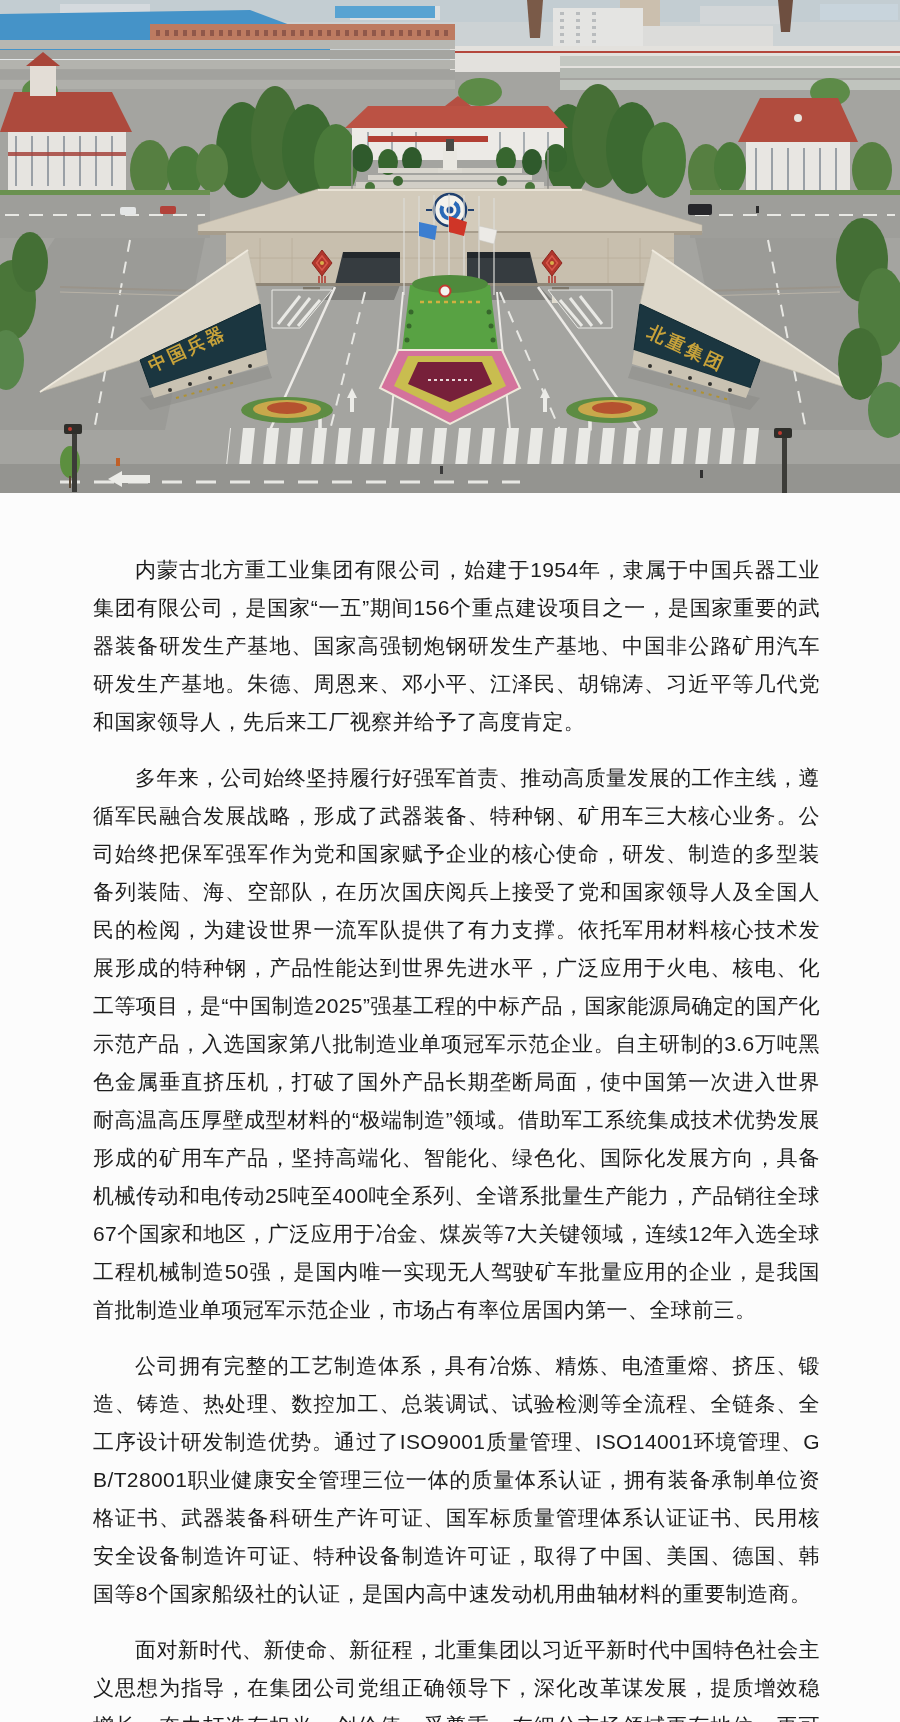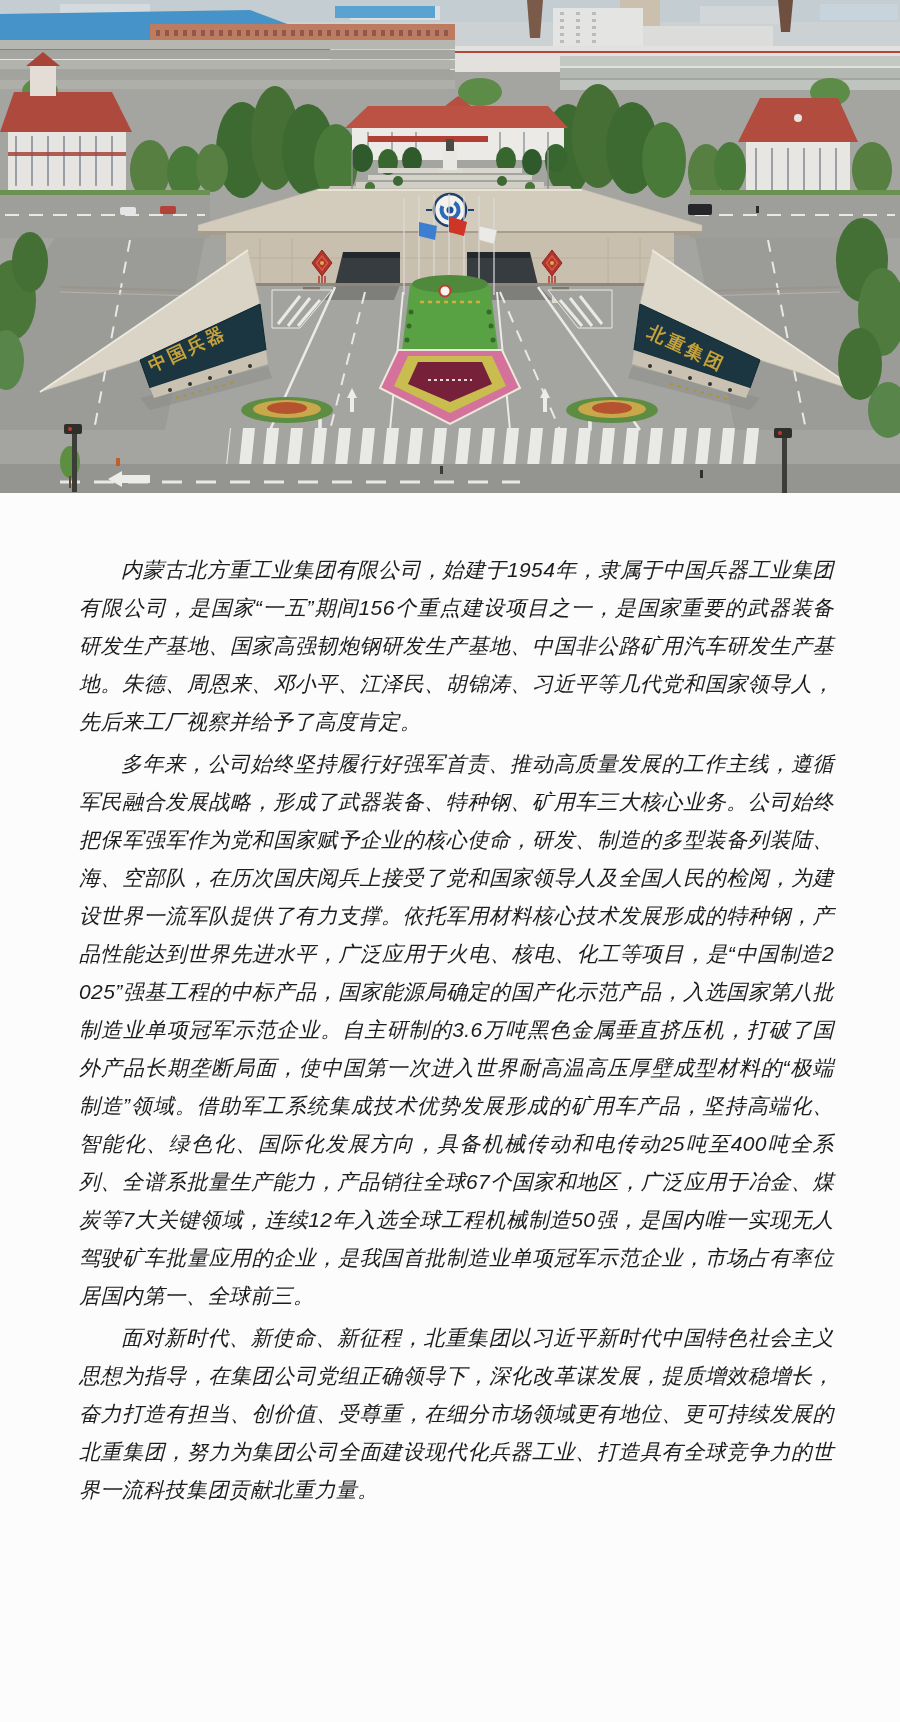--- a/index.html
+++ b/index.html
@@ -2,29 +2,28 @@
 <html><head>
 <meta charset="utf-8">
 <style>
   html,body{margin:0;padding:0;background:#ffffff;}
   body{width:900px;height:1722px;overflow:hidden;font-family:"Liberation Sans","DejaVu Sans",sans-serif;}
   .page{width:900px;height:1722px;background:#fcfcfc;}
   .hero{margin:0;width:900px;height:493px;overflow:hidden;background:#a6a6a2;}
   .hero svg{display:block;}
   .article{margin:58px 62px 0 75px;color:#1c1c1c;}
   .article p{
-    margin:4px;
+    margin:18px;
     font-size:21px;
     line-height:38px;
     text-align:justify;
     text-justify:inter-ideograph;
     text-indent:2em;
     letter-spacing:0.4px;
     word-break:break-all;
-    font-style:italic;
   }
 </style>
 </head>
 <body>
 
 <div class="page">
 
   <figure class="hero">
     <svg width="900" height="493" viewBox="0 0 900 493" xmlns="http://www.w3.org/2000/svg">
       <defs>
@@ -382,16 +381,17 @@
         <rect x="782" y="436" width="5" height="57" fill="#3c3c38"></rect>
         <rect x="774" y="428" width="18" height="10" rx="2" fill="#2e2e2a"></rect>
         <circle cx="780" cy="433" r="2" fill="#c03a30"></circle>
       </g>
     </svg>
   </figure>
 
   <article class="article">
     <p>内蒙古北方重工业集团有限公司，始建于1954年，隶属于中国兵器工业集团有限公司，是国家“一五”期间156个重点建设项目之一，是国家重要的武器装备研发生产基地、国家高强韧炮钢研发生产基地、中国非公路矿用汽车研发生产基地。朱德、周恩来、邓小平、江泽民、胡锦涛、习近平等几代党和国家领导人，先后来工厂视察并给予了高度肯定。</p>
     <p>多年来，公司始终坚持履行好强军首责、推动高质量发展的工作主线，遵循军民融合发展战略，形成了武器装备、特种钢、矿用车三大核心业务。公司始终把保军强军作为党和国家赋予企业的核心使命，研发、制造的多型装备列装陆、海、空部队，在历次国庆阅兵上接受了党和国家领导人及全国人民的检阅，为建设世界一流军队提供了有力支撑。依托军用材料核心技术发展形成的特种钢，产品性能达到世界先进水平，广泛应用于火电、核电、化工等项目，是“中国制造2025”强基工程的中标产品，国家能源局确定的国产化示范产品，入选国家第八批制造业单项冠军示范企业。自主研制的3.6万吨黑色金属垂直挤压机，打破了国外产品长期垄断局面，使中国第一次进入世界耐高温高压厚壁成型材料的“极端制造”领域。借助军工系统集成技术优势发展形成的矿用车产品，坚持高端化、智能化、绿色化、国际化发展方向，具备机械传动和电传动25吨至400吨全系列、全谱系批量生产能力，产品销往全球67个国家和地区，广泛应用于冶金、煤炭等7大关键领域，连续12年入选全球工程机械制造50强，是国内唯一实现无人驾驶矿车批量应用的企业，是我国首批制造业单项冠军示范企业，市场占有率位居国内第一、全球前三。</p>
+    <p>公司拥有完整的工艺制造体系，具有冶炼、精炼、电渣重熔、挤压、锻造、铸造、热处理、数控加工、总装调试、试验检测等全流程、全链条、全工序设计研发制造优势。通过了ISO9001质量管理、ISO14001环境管理、GB/T28001职业健康安全管理三位一体的质量体系认证，拥有装备承制单位资格证书、武器装备科研生产许可证、国军标质量管理体系认证证书、民用核安全设备制造许可证、特种设备制造许可证，取得了中国、美国、德国、韩国等8个国家船级社的认证，是国内高中速发动机用曲轴材料的重要制造商。</p>
     <p>面对新时代、新使命、新征程，北重集团以习近平新时代中国特色社会主义思想为指导，在集团公司党组正确领导下，深化改革谋发展，提质增效稳增长，奋力打造有担当、创价值、受尊重，在细分市场领域更有地位、更可持续发展的北重集团，努力为集团公司全面建设现代化兵器工业、打造具有全球竞争力的世界一流科技集团贡献北重力量。</p>
   </article>
 
 </div>
 
 </body></html>

